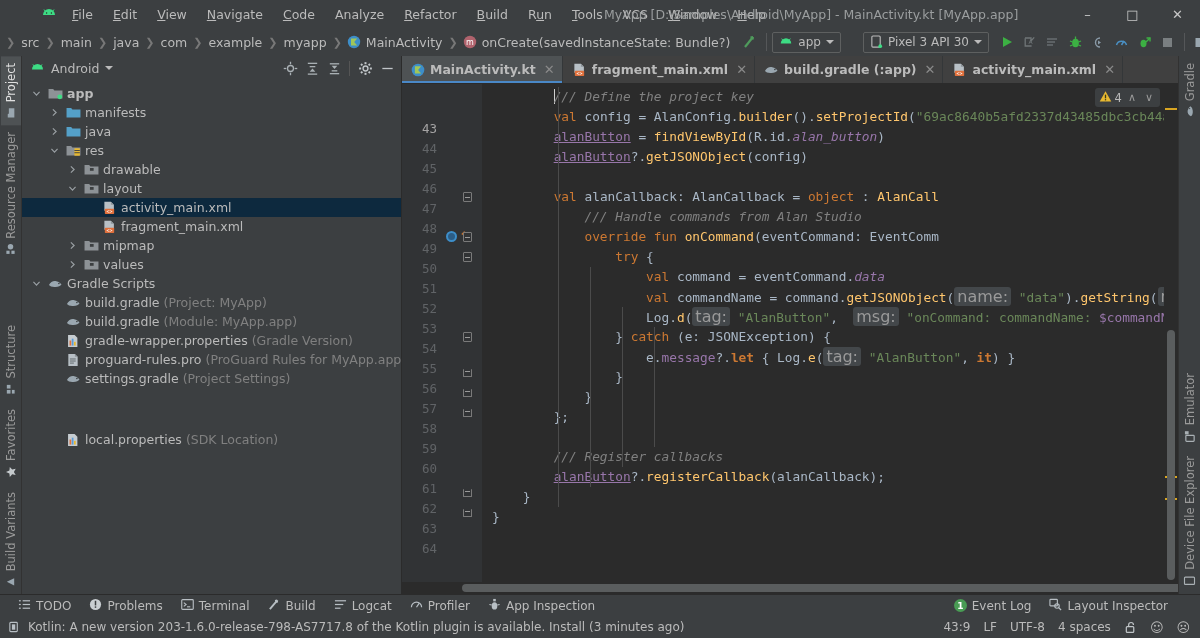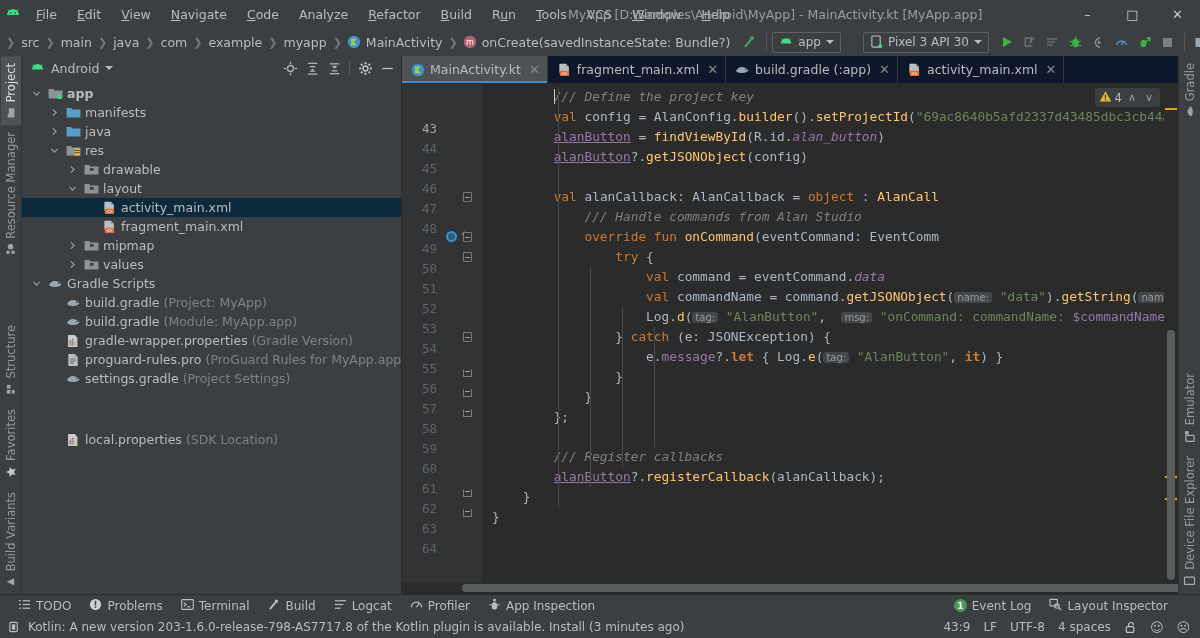--- a/index.html
+++ b/index.html
@@ -9,21 +9,21 @@
     font-family: "DejaVu Sans", "Liberation Sans", sans-serif;
     font-size: 12px;
     color: #bbbbbb;
     overflow: hidden;
   }
   .app { width: 1200px; height: 638px; display: flex; flex-direction: column; background: #3c3f41; }
 
   
   .titlebar {
     height: 28px; background: #3c3f41; display: flex; align-items: center;
-    flex: 0 0 28px; position: relative;
+    flex: 0 0 28px; position: relative; margin-left: 36px;
   }
   .logo-and {
     width: 26px; display: flex; align-items: center; justify-content: center;
   }
   .menu-items { display: flex; align-items: center; gap: 0px; }
   .menu-item {
     padding: 4px 10px; color: #bbbbbb; font-size: 12.5px; white-space: nowrap; cursor: default;
   }
   .menu-item u { text-decoration: underline; }
   .win-title {
@@ -93,22 +93,23 @@
   }
   .trow.selected { background: #0d293e; }
   .arrow { width: 13px; display:flex; align-items:center; justify-content:center; color:#9a9a9a; font-size:9px; flex:0 0 13px;}
   .ticon { width: 16px; height: 16px; flex: 0 0 16px; display:flex;align-items:center;justify-content:center;}
   .tlabel-bold { font-weight: bold; }
   .tsub { color: #808080; }
 
   
   .editor-area { flex: 1 1 auto; display: flex; flex-direction: column; min-width: 0; background: #2b2b2b; }
   .tabbar {
-    height: 28px; flex: 0 0 28px; background: #0f172a; display: flex; align-items: stretch;
+    height: 28px; flex: 0 0 28px; background: #404040; display: flex; align-items: stretch;
     border-bottom: 1px solid #2b2b2b;
+    font-weight: bold;
   }
   .etab {
     display: flex; align-items: center; gap: 5px; padding: 0 7px 0 9px; font-size: 12.5px;
     color: #bbbbbb; white-space: nowrap; position: relative; border-right: 1px solid #343739;
   }
   .etab.active { background: #4e5254; }
   .etab.active::after {
     content:""; position:absolute; left:0; right:0; bottom:0; height:2px; background:#4a88c7;
   }
   .etab .x { color: #8a8a8a; font-size: 13px; margin-left: 3px; }
@@ -151,21 +152,21 @@
   .cline { height: 20px; line-height: 20px; white-space: pre; color: #a9b7c6; }
   .kw { color: #cc7832; }
   .kw2 { color: #cc7832; font-weight: bold; }
   .str { color: #6a8759; }
   .com { color: #808080; font-style: italic; }
   .fn { color: #ffc66d; }
   .fld { color: #9876aa; }
   .fld-i { color: #9876aa; font-style: italic; }
   .lnk { color: #9876aa; text-decoration: underline; }
   .hint {
-    background: #43474a; color: #9a9a9a; font-size: 10px; border-radius: 3px;
+    background: #43474a; color: #9a9a9a; font-size: 16px; border-radius: 3px;
     padding: 0px 3px; font-family: "DejaVu Sans", sans-serif; font-style: normal;
   }
   .caret {
     display:inline-block; width:1px; height:15px; background:#cfcfcf; vertical-align:-3px;
     margin-right:-1px;
   }
   .indent-guide {
     position:absolute; top:0; bottom:0; width:1px; background:#4b4b4b;
   }
 

